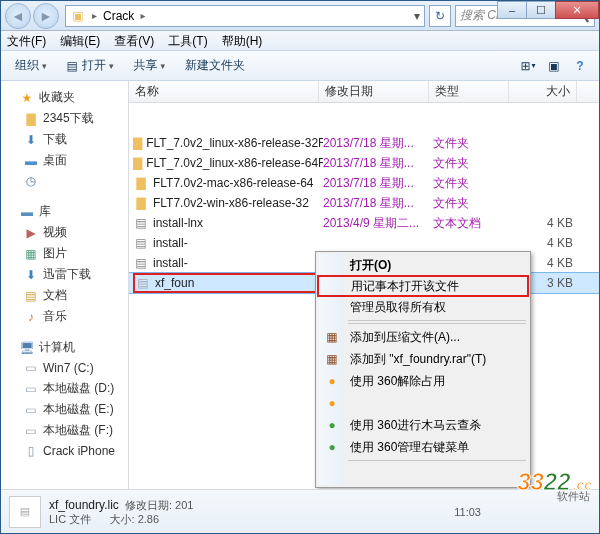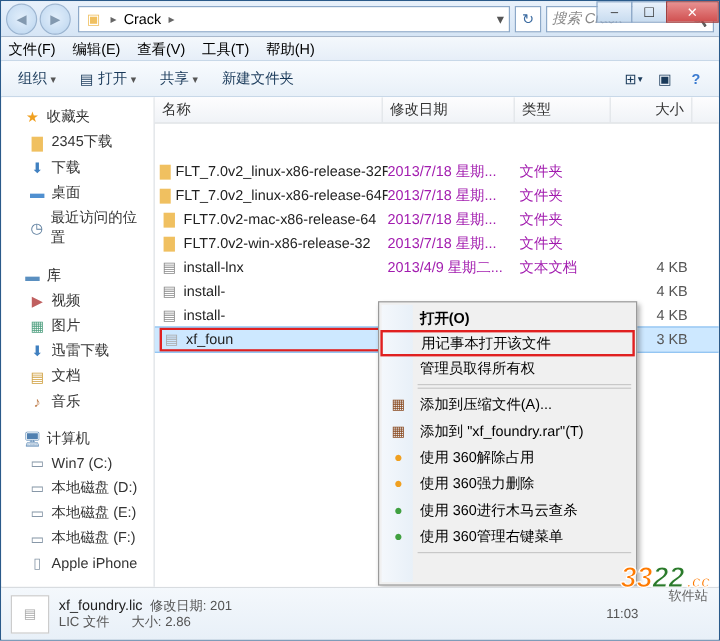--- a/index.html
+++ b/index.html
@@ -158,21 +158,20 @@
         <div class="side-item">
             <span class="ico dl">⬇</span>
             <span>下载</span>
           </div>
         <div class="side-item">
             <span class="ico desk">▬</span>
             <span>桌面</span>
           </div>
         <div class="side-item">
             <span class="ico clock">◷</span>
-            <span>最近访问的位置</span>
           </div>
       </div>
       <div class="side-group">
         <div class="side-head">
             <span class="exp">▷</span>
             <span class="ico lib">▬</span>
             <span>库</span>
           </div>
         <div class="side-item">
             <span class="ico vid">▶</span>
@@ -212,21 +211,21 @@
         <div class="side-item">
             <span class="ico drv">▭</span>
             <span>本地磁盘 (E:)</span>
           </div>
         <div class="side-item">
             <span class="ico drv">▭</span>
             <span>本地磁盘 (F:)</span>
           </div>
         <div class="side-item">
             <span class="ico drv">▯</span>
-            <span>Apple iPhone</span>
+            <span>Crack iPhone</span>
           </div>
       </div>
 
     </div>
 
     <div class="main">
       <div class="cols">
         <div class="col c-name">名称</div>
         <div class="col c-date">修改日期</div>
         <div class="col c-type">类型</div>
@@ -327,21 +326,20 @@
           <div class="ctx-item">
             <span class="ctx-ico" style="color: rgb(138, 74, 32);">▦</span>
             <span>添加到 "xf_foundry.rar"(T)</span>
           </div>
           <div class="ctx-item">
             <span class="ctx-ico" style="color: rgb(240, 160, 32);">●</span>
             <span>使用 360解除占用</span>
           </div>
           <div class="ctx-item">
             <span class="ctx-ico" style="color: rgb(240, 160, 32);">●</span>
-            <span>使用 360强力删除</span>
           </div>
           <div class="ctx-item">
             <span class="ctx-ico" style="color: rgb(64, 160, 64);">●</span>
             <span>使用 360进行木马云查杀</span>
           </div>
           <div class="ctx-item">
             <span class="ctx-ico" style="color: rgb(64, 160, 64);">●</span>
             <span>使用 360管理右键菜单</span>
           </div>
           <div class="ctx-sep"></div>
@@ -351,21 +349,21 @@
   </div>
 
   <div class="status">
     <div class="thumb">
         <span style="color:#aaa">▤</span>
       </div>
     <div class="meta">
       <div><span class="fname">xf_foundry.lic</span>&nbsp;&nbsp;<span>修改日期:</span> <span>201</span></div>
       <div><span>LIC 文件</span>&nbsp;&nbsp;&nbsp;&nbsp;&nbsp;&nbsp;<span>大小:</span> <span>2.86</span></div>
     </div>
-    <div style="margin-left:auto;margin-right:59px;">11:03</div>
+    <div style="margin-left:auto;margin-right:110px;">11:03</div>
   </div>
 </div>
 
 <div class="wm">
   <span class="a">33</span>
     <span class="b">22</span>
     <span class="cc">.cc</span>
 </div>
 <div class="wm-sub">软件站</div>
 

